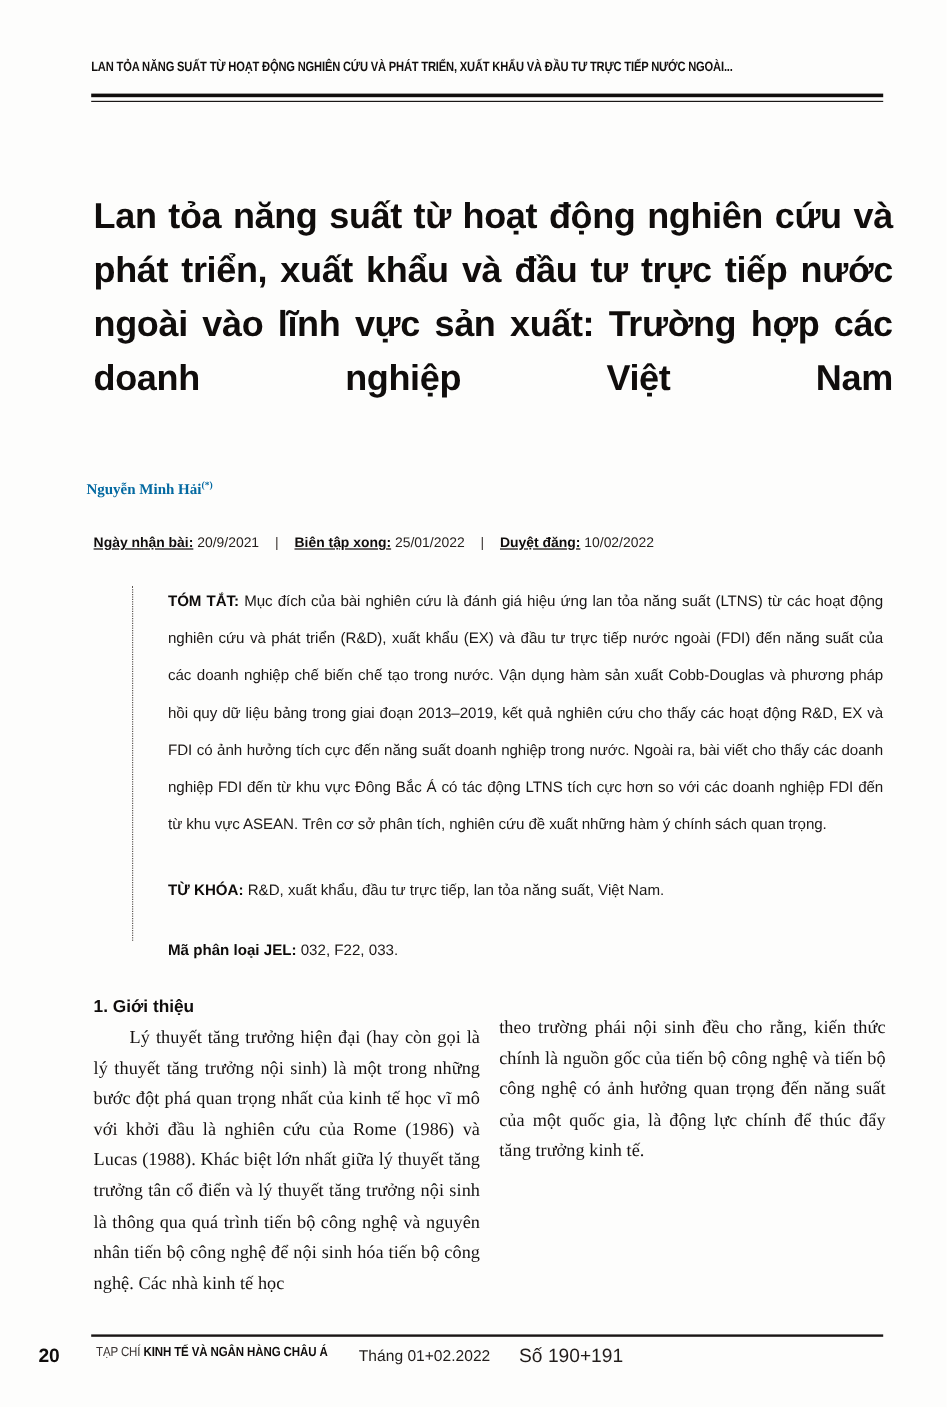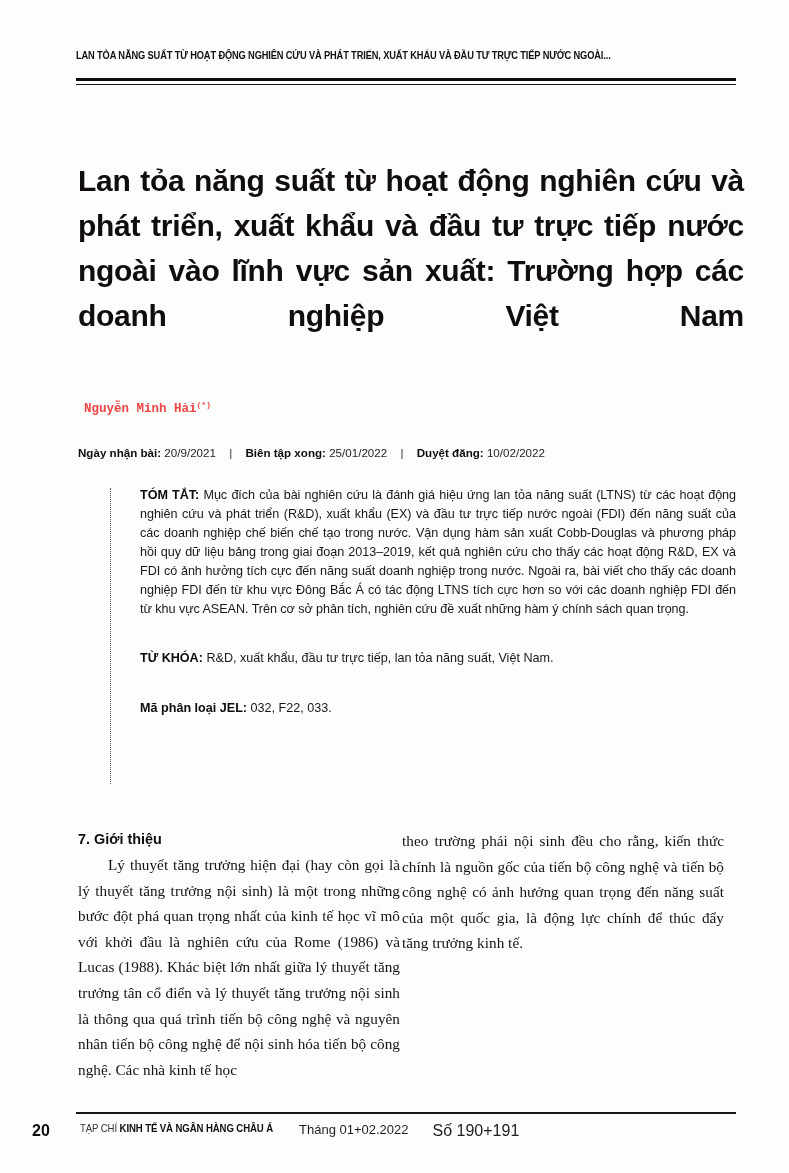--- a/index.html
+++ b/index.html
@@ -81,44 +81,45 @@
   }
   .doc-title::after {
     content: "";
     display: inline-block;
     width: 100%;
   }
 
   
   .author-line {
     position: absolute;
-    left: 84px;
+    left: 72px;
     top: 400px;
-    font-family: Liberation Mono, monospace;
+    font-family: Liberation Serif, serif;
     font-weight: bold;
     font-size: 12.5px;
-    color: #ef4444;
+    color: #0369a1;
   }
   .author-line sup {
     font-size: 8px;
     font-weight: bold;
     vertical-align: 5px;
   }
 
   .dates-line {
     position: absolute;
     left: 78px;
     top: 446px;
     font-size: 11.6px;
     color: #221d1b;
     white-space: nowrap;
   }
   .dates-line b {
     font-weight: bold;
     color: #100d0c;
+    text-decoration: underline;
   }
   .dates-line .sep {
     display: inline-block;
     padding: 0 10px;
     color: #3a3331;
   }
 
   
   .abstract-wrap {
     position: absolute;
@@ -134,21 +135,21 @@
     height: 296px;
     border-left: 1.4px dotted #5d5653;
   }
   .abstract-body {
     margin-left: 30px;
     width: 596px;
   }
   .abstract-p {
     margin: 0;
     font-size: 12.6px;
-    line-height: 19px;
+    line-height: 31px;
     color: #1b1715;
     text-align: justify;
     text-justify: inter-word;
     letter-spacing: -0.05px;
   }
   .abstract-p b,
   .kw-line b,
   .jel-line b {
     font-weight: bold;
     color: #0e0b0a;
@@ -162,21 +163,21 @@
   .kw-line { margin-top: 26px; }
   .jel-line { margin-top: 24px; }
 
   
   .col {
     position: absolute;
     top: 828px;
     width: 322px;
   }
   .col-left { left: 78px; }
-  .col-right { left: 402px; }
+  .col-right { left: 416px; margin-top: 16px; }
 
   .sec-heading {
     margin: 0 0 2px 0;
     font-family: "Liberation Sans", sans-serif;
     font-weight: bold;
     font-size: 14.4px;
     line-height: 22px;
     color: #100d0c;
   }
   .body-p {
@@ -291,21 +292,21 @@
   <div class="abstract-wrap">
     <div class="abstract-rule"></div>
     <div class="abstract-body">
       <p class="abstract-p"><b>TÓM TẮT:</b> <span>Mục đích của bài nghiên cứu là đánh giá hiệu ứng lan tỏa năng suất (LTNS) từ các hoạt động nghiên cứu và phát triển (R&amp;D), xuất khẩu (EX) và đầu tư trực tiếp nước ngoài (FDI) đến năng suất của các doanh nghiệp chế biến chế tạo trong nước. Vận dụng hàm sản xuất Cobb-Douglas và phương pháp hồi quy dữ liệu bảng trong giai đoạn 2013–2019, kết quả nghiên cứu cho thấy các hoạt động R&amp;D, EX và FDI có ảnh hưởng tích cực đến năng suất doanh nghiệp trong nước. Ngoài ra, bài viết cho thấy các doanh nghiệp FDI đến từ khu vực Đông Bắc Á có tác động LTNS tích cực hơn so với các doanh nghiệp FDI đến từ khu vực ASEAN. Trên cơ sở phân tích, nghiên cứu đề xuất những hàm ý chính sách quan trọng.</span></p>
       <p class="kw-line"><b>TỪ KHÓA:</b> <span>R&amp;D, xuất khẩu, đầu tư trực tiếp, lan tỏa năng suất, Việt Nam.</span></p>
       <p class="jel-line"><b>Mã phân loại JEL:</b> <span>032, F22, 033.</span></p>
     </div>
   </div>
 
   <div class="col col-left">
-    <h2 class="sec-heading">7. Giới thiệu</h2>
+    <h2 class="sec-heading">1. Giới thiệu</h2>
     <p class="body-p">Lý thuyết tăng trưởng hiện đại (hay còn gọi là lý thuyết tăng trưởng nội sinh) là một trong những bước đột phá quan trọng nhất của kinh tế học vĩ mô với khởi đầu là nghiên cứu của Rome (1986) và Lucas (1988). Khác biệt lớn nhất giữa lý thuyết tăng trưởng tân cổ điển và lý thuyết tăng trưởng nội sinh là thông qua quá trình tiến bộ công nghệ và nguyên nhân tiến bộ công nghệ để nội sinh hóa tiến bộ công nghệ. Các nhà kinh tế học</p>
   </div>
 
   <div class="col col-right">
     <p class="body-p">theo trường phái nội sinh đều cho rằng, kiến thức chính là nguồn gốc của tiến bộ công nghệ và tiến bộ công nghệ có ảnh hưởng quan trọng đến năng suất của một quốc gia, là động lực chính để thúc đẩy tăng trưởng kinh tế.</p>
   </div>
 
 
   <div class="footer-rule"></div>
   <div class="footer">

